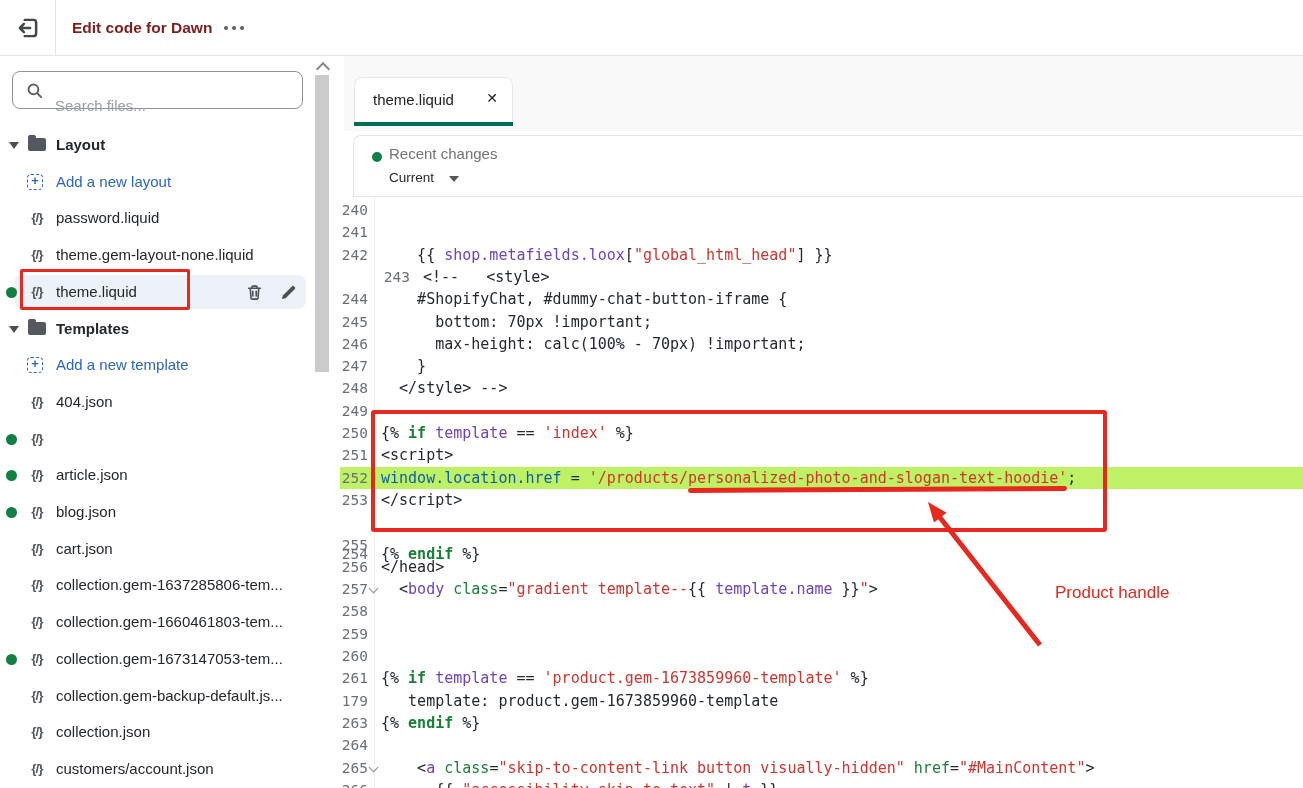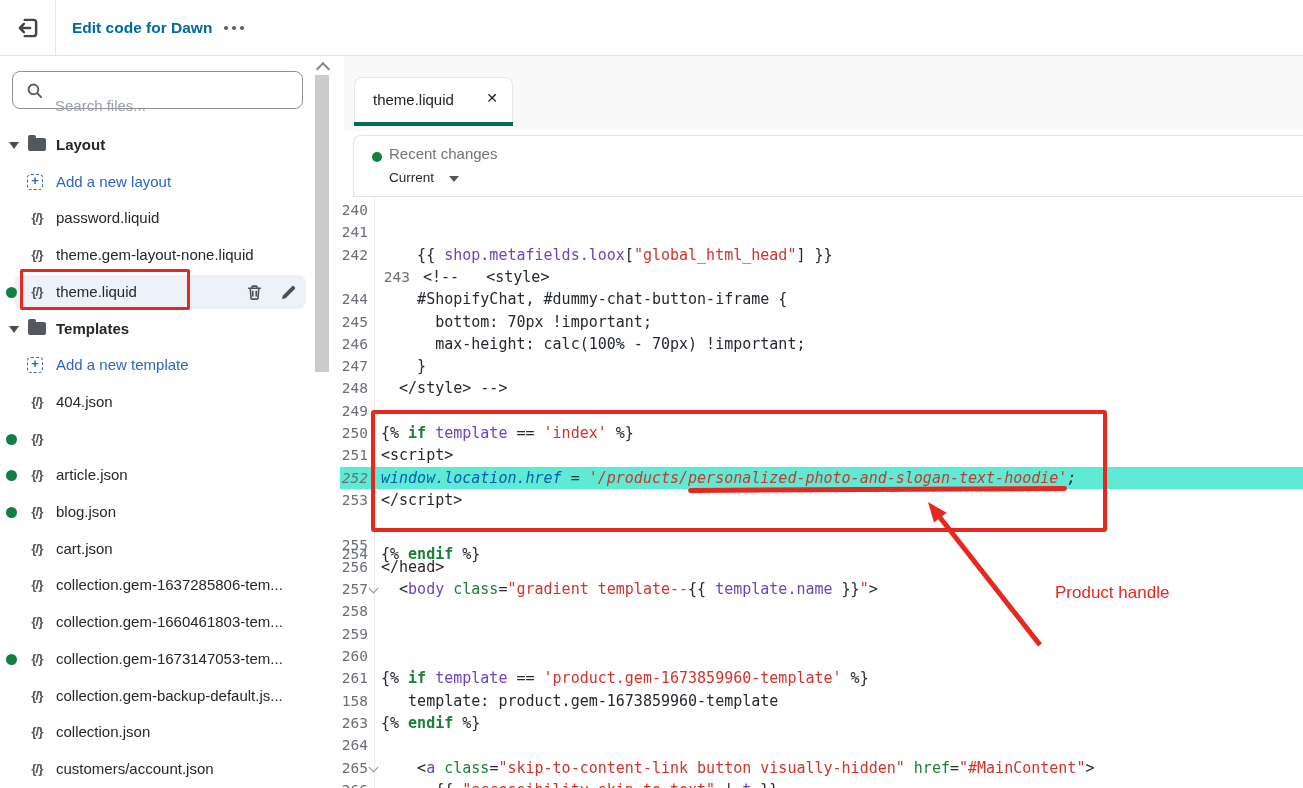--- a/index.html
+++ b/index.html
@@ -4,21 +4,21 @@
 <style>
   html,body{margin:0;padding:0;}
   body{width:1303px;height:788px;position:relative;background:#fff;overflow:hidden;
        font-family:"Liberation Sans",sans-serif;color:#202223;}
   
   .topbar{position:absolute;left:0;top:0;width:1303px;height:55px;background:#fff;
           border-bottom:1px solid #e3e4e6;z-index:30;}
   .backbtn{position:absolute;left:0;top:0;width:55px;height:55px;border-right:1px solid #e3e4e6;
            display:flex;align-items:center;justify-content:center;cursor:pointer;background:#fff;}
   .apptitle{position:absolute;left:72px;top:0;height:55px;line-height:55px;
-            font-size:15.5px;font-weight:700;color:#0369a1;}
+            font-size:15.5px;font-weight:700;color:#7f1d1d;}
   .menudots{position:absolute;left:224px;top:0;height:55px;display:flex;align-items:center;gap:4px;cursor:pointer;}
   .menudots i{width:4px;height:4px;border-radius:50%;background:#5b5f62;display:block;}
   
   .sidebar{position:absolute;left:0;top:56px;width:332px;height:732px;background:#fff;}
   .searchbox{position:absolute;left:12px;top:15px;width:291px;height:38px;border:1px solid #8f9398;
              border-radius:8px;background:#fff;box-sizing:border-box;}
   .searchbox svg{position:absolute;left:13px;top:10px;}
   .searchbox input{position:absolute;left:40px;top:15px;width:240px;height:34px;border:none;outline:none;
                    font-family:"Liberation Sans",sans-serif;font-size:15px;color:#303336;background:transparent;}
   .searchbox input::placeholder{color:#9aa0a6;}
@@ -60,21 +60,21 @@
   .statusdot{position:absolute;left:18px;top:16px;width:10px;height:10px;border-radius:50%;background:#108043;}
   .ph-title{position:absolute;left:35px;top:9px;font-size:15px;color:#737373;}
   .ph-version{position:absolute;left:35px;top:34px;font-size:13.5px;color:#26292c;cursor:pointer;}
   .ph-caret{position:absolute;left:95px;top:40px;width:0;height:0;border-left:5px solid transparent;
             border-right:5px solid transparent;border-top:6px solid #54585c;}
   
   .codearea{position:absolute;left:0;top:142px;width:963px;height:591px;background:#fff;overflow:hidden;}
   .gutterline{position:absolute;left:34px;top:0;width:1px;height:591px;background:#ececee;}
   .crow{position:absolute;left:0;width:963px;height:22.3px;line-height:22.3px;
         font-family:"DejaVu Sans Mono",monospace;font-size:15px;}
-  .crow.hl{background:#5eead4;font-style:italic;}
+  .crow.hl{background:#bef264;}
   .lnum{position:absolute;left:0;top:0;width:28px;text-align:right;color:#6a7076;font-size:14.5px;}
   .foldcaret{position:absolute;left:30px;top:7px;width:6px;height:6px;border-right:1.6px solid #8b9095;
              border-bottom:1.6px solid #8b9095;transform:rotate(45deg);cursor:pointer;}
   .ctext{position:absolute;left:41px;top:0;white-space:pre;}
   .ctext .d{color:#24292f;} .ctext .k{color:#1a7f37;font-weight:700;} .ctext .g{color:#1a7f37;}
   .ctext .p{color:#6f42c1;} .ctext .b{color:#0b5cad;} .ctext .r{color:#d0342c;}
   
   .redrect{position:absolute;left:31px;top:213px;width:736px;height:122px;border:4px solid #e8271e;
            border-radius:3px;box-sizing:border-box;z-index:8;}
   .redline{position:absolute;left:348px;top:290px;width:379px;height:4.5px;background:#e8271e;border-radius:3px;
@@ -303,21 +303,21 @@
         </div>
         <div class="crow" style="top: 448px;">
           <span class="lnum">260</span>
           <span class="ctext"></span>
         </div>
         <div class="crow" style="top: 470.3px;">
           <span class="lnum">261</span>
           <span class="ctext"><span class="d">{% </span><span class="k">if</span><span class="d"> </span><span class="p">template</span><span class="d"> == </span><span class="r">'product.gem-1673859960-template'</span><span class="d"> %}</span></span>
         </div>
         <div class="crow" style="top: 492.6px;">
-          <span class="lnum">158</span>
+          <span class="lnum">179</span>
           <span class="ctext"><span class="d">   template: product.gem-1673859960-template</span></span>
         </div>
         <div class="crow" style="top: 514.9px;">
           <span class="lnum">263</span>
           <span class="ctext"><span class="d">{% </span><span class="k">endif</span><span class="d"> %}</span></span>
         </div>
         <div class="crow" style="top: 537.2px;">
           <span class="lnum">264</span>
           <span class="ctext"></span>
         </div>

